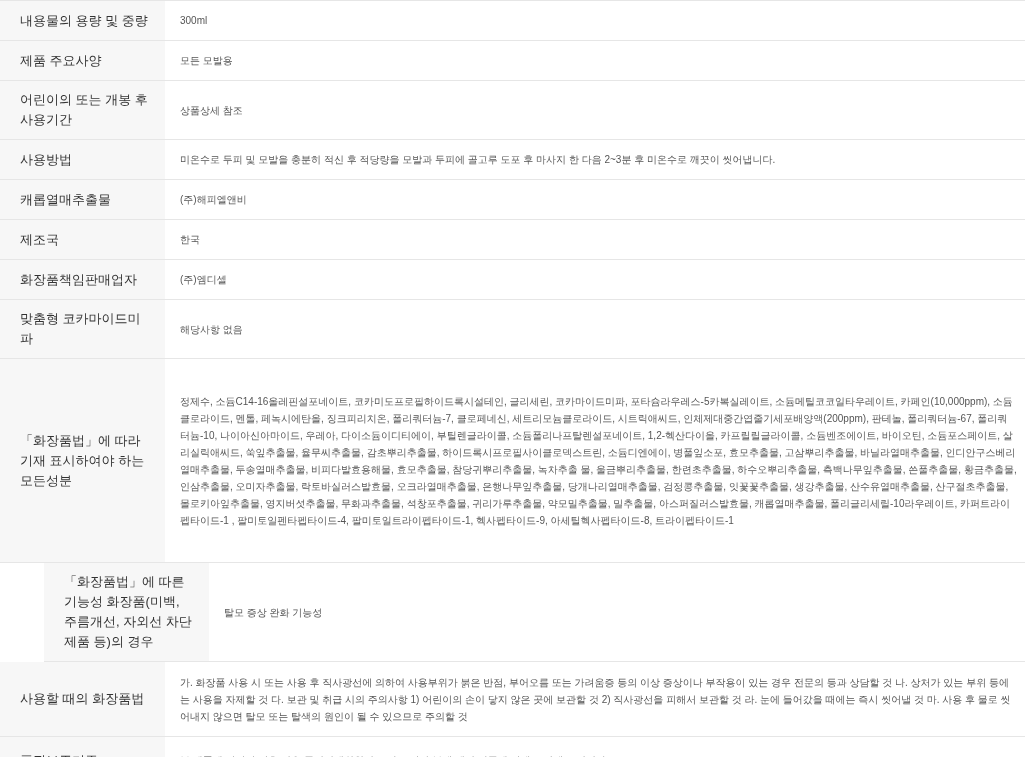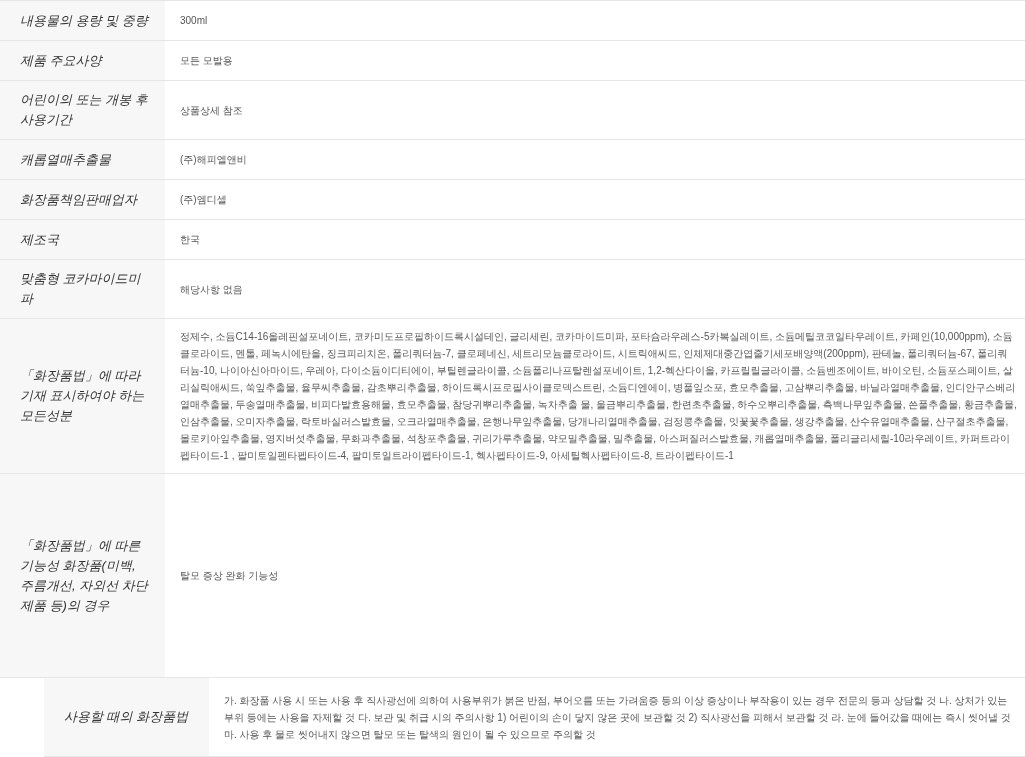--- a/index.html
+++ b/index.html
@@ -22,21 +22,20 @@
     width: 165px;
     flex: 0 0 165px;
     background: #f7f7f7;
     display: flex;
     align-items: center;
     padding: 9px 16px 9px 20px;
     font-size: 13px;
     line-height: 20px;
     color: #333333;
     word-break: break-all;
-    font-style: italic;
   }
   .spec-value {
     flex: 1 1 auto;
     display: flex;
     align-items: center;
     padding: 9px 8px 9px 15px;
     font-size: 10px;
     line-height: 17px;
     color: #555555;
     word-break: break-all;
@@ -68,34 +67,38 @@
   <div class="spec-row">
     <div class="spec-label">제품 주요사양</div>
     <div class="spec-value">모든 모발용</div>
   </div>
 
   <div class="spec-row">
     <div class="spec-label">어린이의 또는 개봉 후 사용기간</div>
     <div class="spec-value">상품상세 참조</div>
   </div>
 
+  <div class="spec-row">
+    <div class="spec-label">사용방법</div>
+    <div class="spec-value">미온수로 두피 및 모발을 충분히 적신 후 적당량을 모발과 두피에 골고루 도포 후 마사지 한 다음 2~3분 후 미온수로 깨끗이 씻어냅니다.</div>
+  </div>
 
   <div class="spec-row">
     <div class="spec-label">캐롭열매추출물</div>
     <div class="spec-value">(주)해피엘앤비</div>
   </div>
 
   <div class="spec-row">
-    <div class="spec-label">화장품책임판매업자</div>
-    <div class="spec-value">(주)엠디셀</div>
+    <div class="spec-label">제조국</div>
+    <div class="spec-value">한국</div>
   </div>
 
   <div class="spec-row">
-    <div class="spec-label">제조국</div>
-    <div class="spec-value">한국</div>
+    <div class="spec-label">화장품책임판매업자</div>
+    <div class="spec-value">(주)엠디셀</div>
   </div>
 
   <div class="spec-row">
     <div class="spec-label">맞춤형 코카마이드미파</div>
     <div class="spec-value">해당사항 없음</div>
   </div>
 
   <div class="spec-row">
     <div class="spec-label">「화장품법」에 따라 기재 표시하여야 하는 모든성분</div>
     <div class="spec-value">정제수, 소듐C14-16올레핀설포네이트, 코카미도프로필하이드록시설테인, 글리세린, 코카마이드미파, 포타슘라우레스-5카복실레이트, 소듐메틸코코일타우레이트, 카페인(10,000ppm), 소듐클로라이드, 멘톨, 페녹시에탄올, 징크피리치온, 폴리쿼터늄-7, 클로페네신, 세트리모늄클로라이드, 시트릭애씨드, 인체제대중간엽줄기세포배양액(200ppm), 판테놀, 폴리쿼터늄-67, 폴리쿼터늄-10, 나이아신아마이드, 우레아, 다이소듐이디티에이, 부틸렌글라이콜, 소듐폴리나프탈렌설포네이트, 1,2-헥산다이올, 카프릴릴글라이콜, 소듐벤조에이트, 바이오틴, 소듐포스페이트, 살리실릭애씨드, 쑥잎추출물, 율무씨추출물, 감초뿌리추출물, 하이드록시프로필사이클로덱스트린, 소듐디엔에이, 병풀잎소포, 효모추출물, 고삼뿌리추출물, 바닐라열매추출물, 인디안구스베리열매추출물, 두송열매추출물, 비피다발효용해물, 효모추출물, 참당귀뿌리추출물, 녹차추출 물, 울금뿌리추출물, 한련초추출물, 하수오뿌리추출물, 측백나무잎추출물, 쓴풀추출물, 황금추출물, 인삼추출물, 오미자추출물, 락토바실러스발효물, 오크라열매추출물, 은행나무잎추출물, 당개나리열매추출물, 검정콩추출물, 잇꽃꽃추출물, 생강추출물, 산수유열매추출물, 산구절초추출물, 몰로키아잎추출물, 영지버섯추출물, 무화과추출물, 석창포추출물, 귀리가루추출물, 약모밀추출물, 밀추출물, 아스퍼질러스발효물, 캐롭열매추출물, 폴리글리세릴-10라우레이트, 카퍼트라이펩타이드-1 , 팔미토일펜타펩타이드-4, 팔미토일트라이펩타이드-1, 헥사펩타이드-9, 아세틸헥사펩타이드-8, 트라이펩타이드-1</div>

